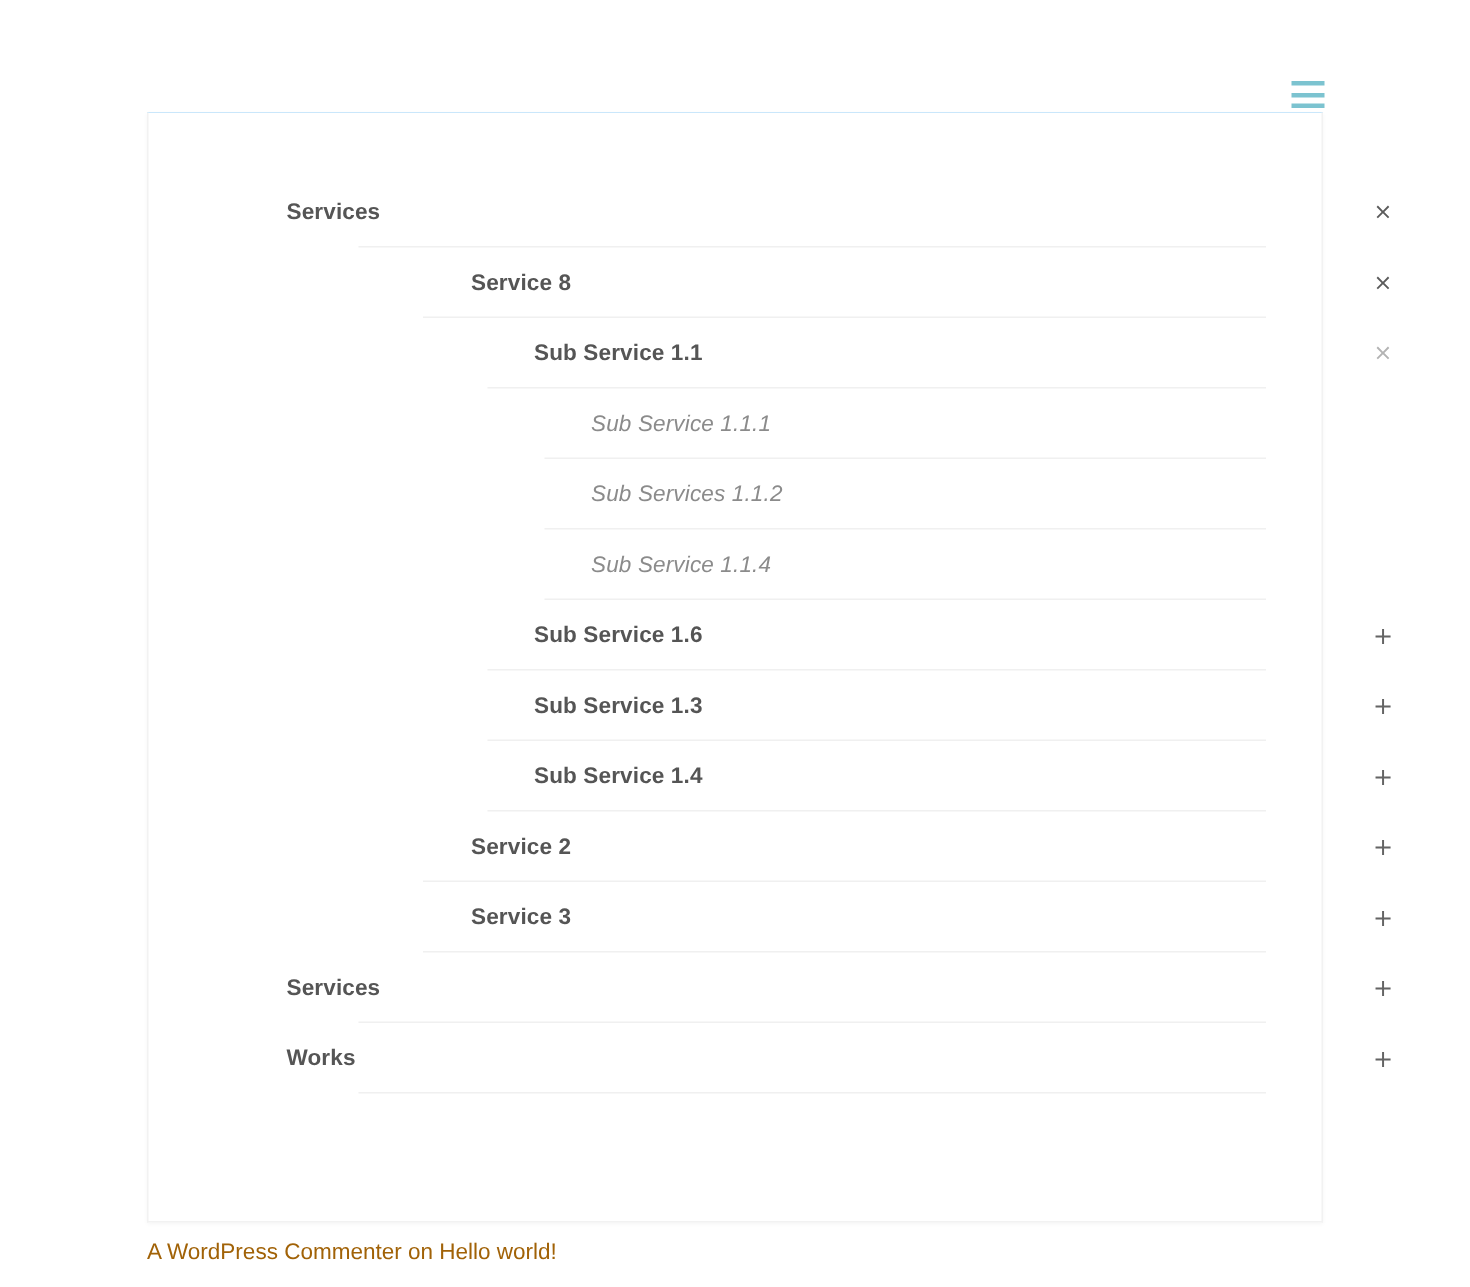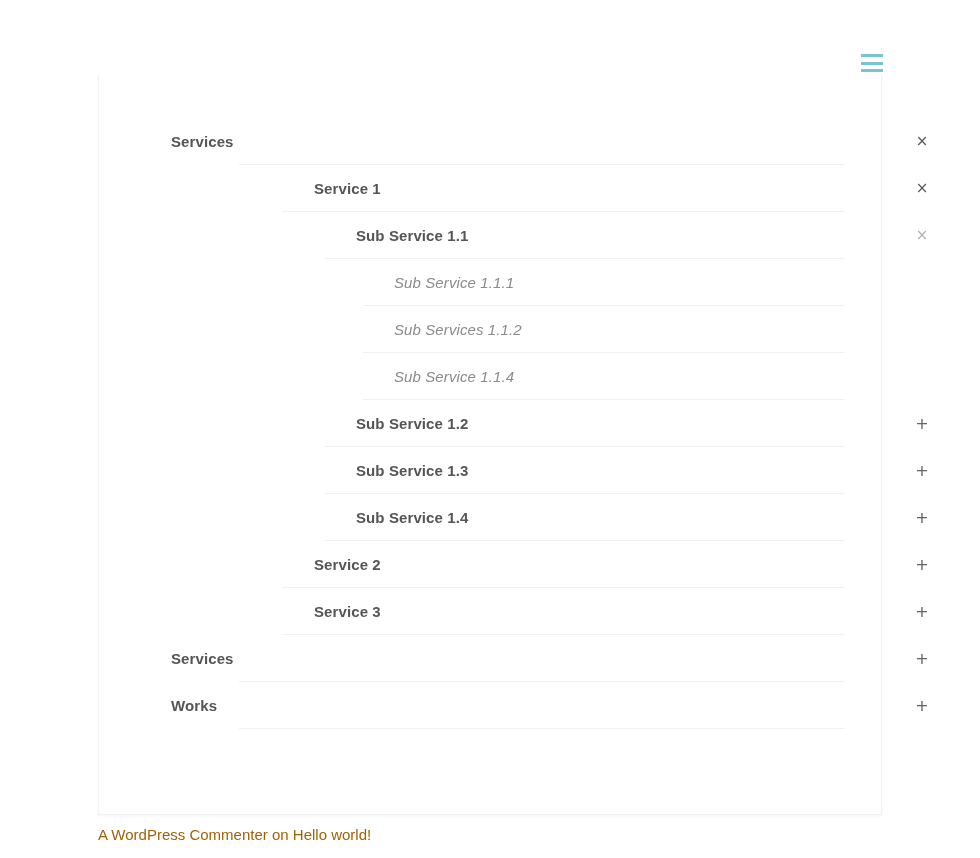--- a/index.html
+++ b/index.html
@@ -79,21 +79,21 @@
     color: #5b5b5b;
     font-family: "DejaVu Sans", sans-serif;
     font-weight: normal;
     cursor: pointer;
     user-select: none;
   }
   .acc-row .toggle.faint { color: #b3b3b3; }
   .acc-row .toggle.plus { font-size: 16px; color: #646464; }
 
   
-  .lvl0 .label { margin-left: 72px; }
+  .lvl0 .label { margin-left: 92px; }
   .lvl1 .label { margin-left: 215px; }
   .lvl2 .label { margin-left: 257px; }
   .lvl3 .label { margin-left: 295px; }
 
   .lvl0 .divider { left: 140px; }
   .lvl1 .divider { left: 183px; }
   .lvl2 .divider { left: 226px; }
   .lvl3 .divider { left: 264px; }
 
   
@@ -119,21 +119,21 @@
   <div class="card-topbar"></div>
 
   <div class="card">
     <div class="accordion" id="accordion-list">
         <div class="acc-row lvl0">
           <span class="label">Services</span>
           <span class="toggle">×</span>
           <div class="divider"></div>
         </div>
         <div class="acc-row lvl1">
-          <span class="label">Service 1</span>
+          <span class="label">Service 8</span>
           <span class="toggle">×</span>
           <div class="divider"></div>
         </div>
         <div class="acc-row lvl2">
           <span class="label">Sub Service 1.1</span>
           <span class="toggle faint">×</span>
           <div class="divider"></div>
         </div>
         <div class="acc-row lvl3 leaf">
           <span class="label">Sub Service 1.1.1</span>
@@ -141,21 +141,21 @@
         </div>
         <div class="acc-row lvl3 leaf">
           <span class="label">Sub Services 1.1.2</span>
           <div class="divider"></div>
         </div>
         <div class="acc-row lvl3 leaf">
           <span class="label">Sub Service 1.1.4</span>
           <div class="divider"></div>
         </div>
         <div class="acc-row lvl2">
-          <span class="label">Sub Service 1.2</span>
+          <span class="label">Sub Service 1.6</span>
           <span class="toggle plus">+</span>
           <div class="divider"></div>
         </div>
         <div class="acc-row lvl2">
           <span class="label">Sub Service 1.3</span>
           <span class="toggle plus">+</span>
           <div class="divider"></div>
         </div>
         <div class="acc-row lvl2">
           <span class="label">Sub Service 1.4</span>

